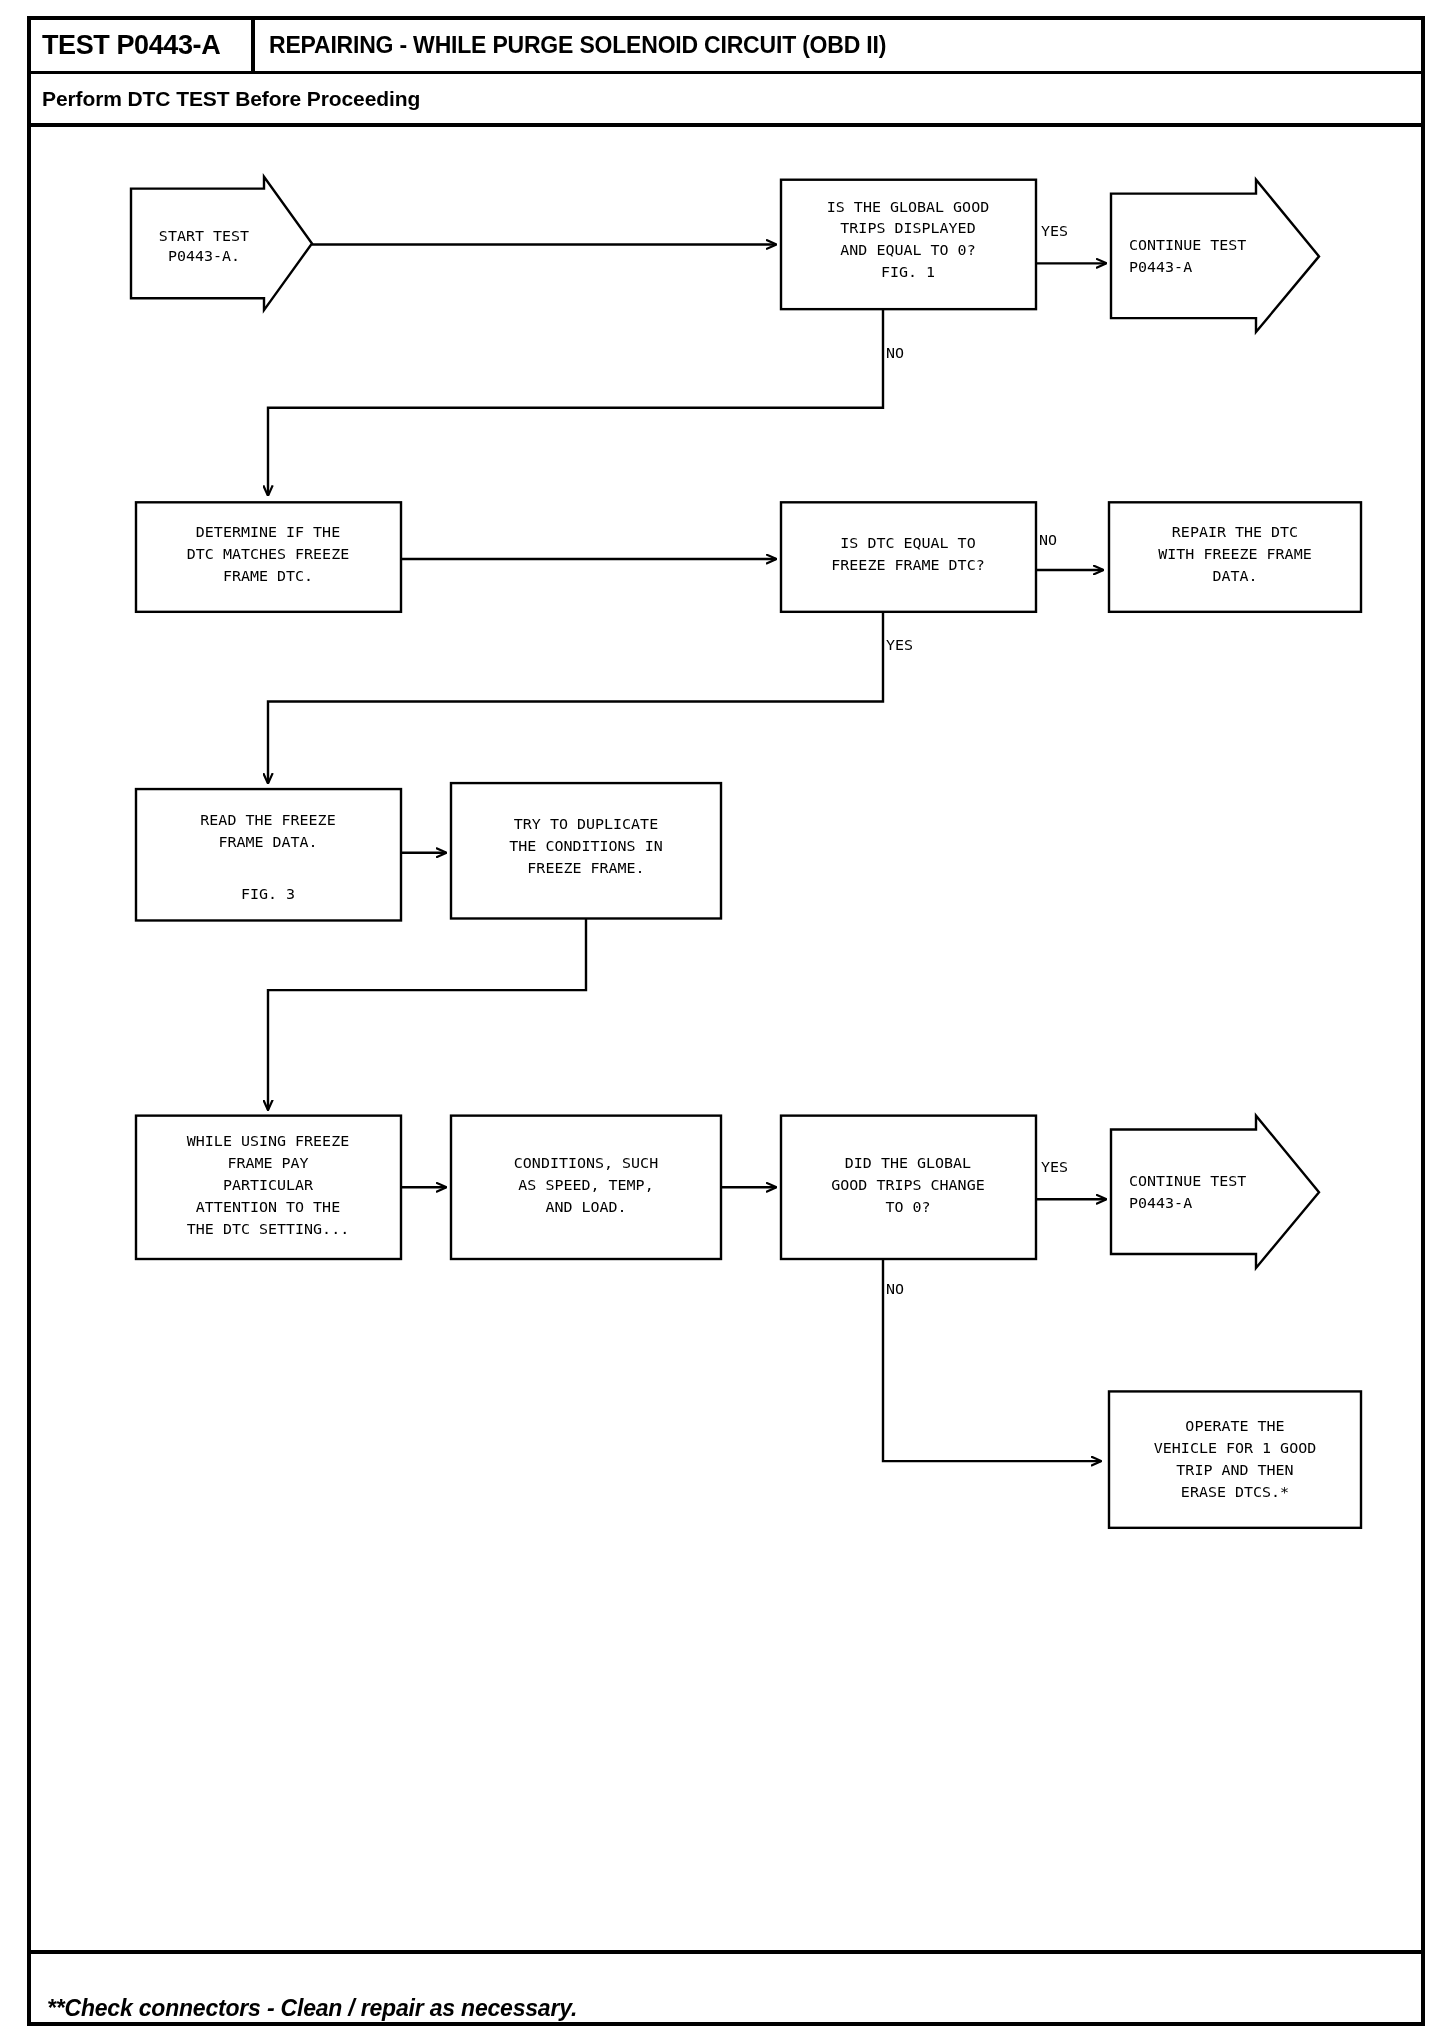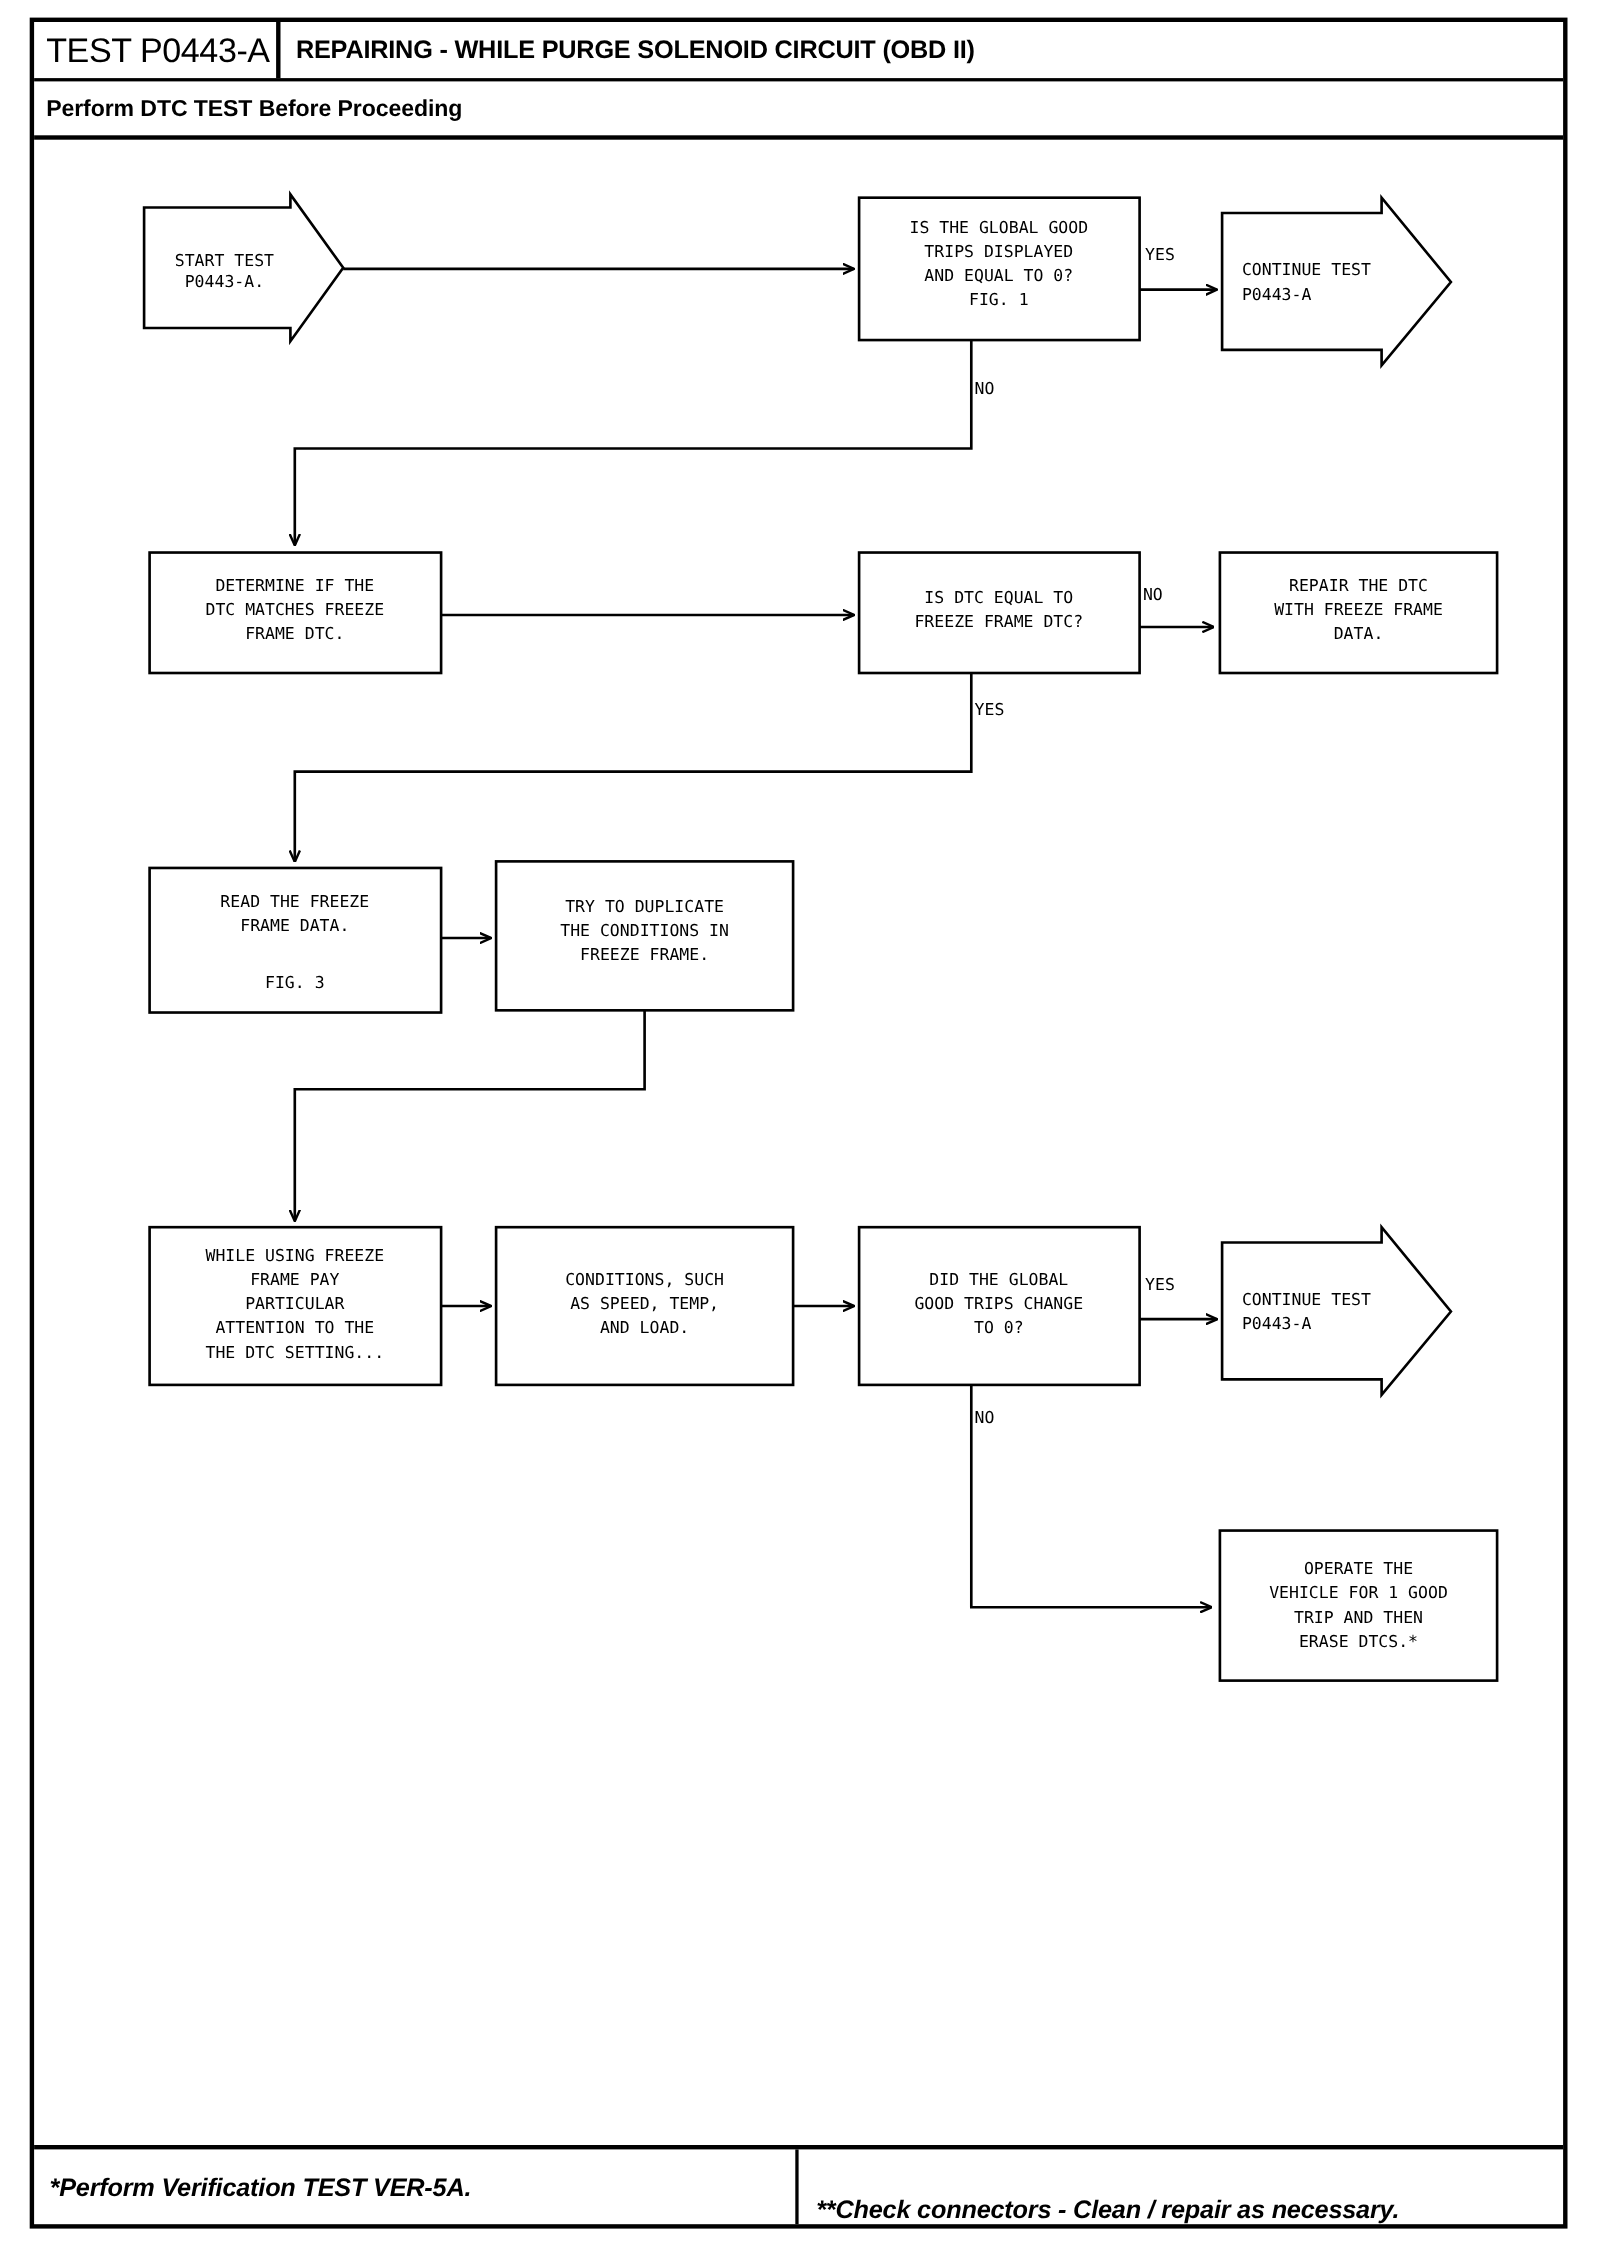--- a/index.html
+++ b/index.html
@@ -27,21 +27,21 @@
     display:flex;align-items:stretch;
   }
   #test-id-cell{
     width:224px;
     box-sizing:border-box;
     border-right:4px solid #000;
     display:flex;align-items:center;
     padding-left:11px;
   }
   #test-id-cell .t{
-    font-size:31px;font-weight:normal;letter-spacing:-0.4px;
+    font-size:27px;font-weight:bold;letter-spacing:-0.4px;
     font-family:"Liberation Sans", sans-serif;
   }
   #header-title-cell{
     flex:1;display:flex;align-items:center;padding-left:14px;
   }
   #header-title-cell .t{
     font-size:23px;font-weight:bold;letter-spacing:-0.2px;
   }
   #subheader-row{
     position:absolute;left:0;top:54px;width:100%;height:53px;
@@ -236,21 +236,18 @@
         <text class="node" x="1204" y="1323" text-anchor="middle">OPERATE THE</text>
         <text class="node" x="1204" y="1345" text-anchor="middle">VEHICLE FOR 1 GOOD</text>
         <text class="node" x="1204" y="1367" text-anchor="middle">TRIP AND THEN</text>
         <text class="node" x="1204" y="1389" text-anchor="middle">ERASE DTCS.*</text>
       </g>
 
     </svg>
   </div>
 
   <div id="footer-row">
-    <div id="footer-left">
-      <span class="t">*Perform Verification TEST VER-5A.</span>
-    </div>
     <div id="footer-right">
       <span class="t">**Check connectors - Clean / repair as necessary.</span>
     </div>
   </div>
 
 </div>
 
 </body></html>

